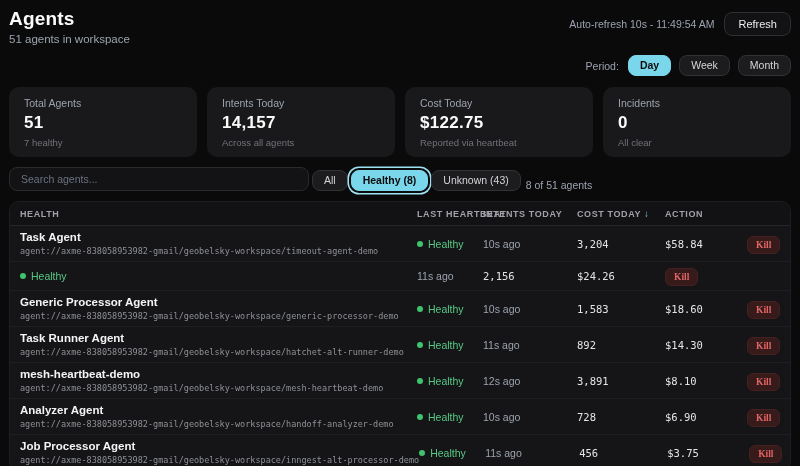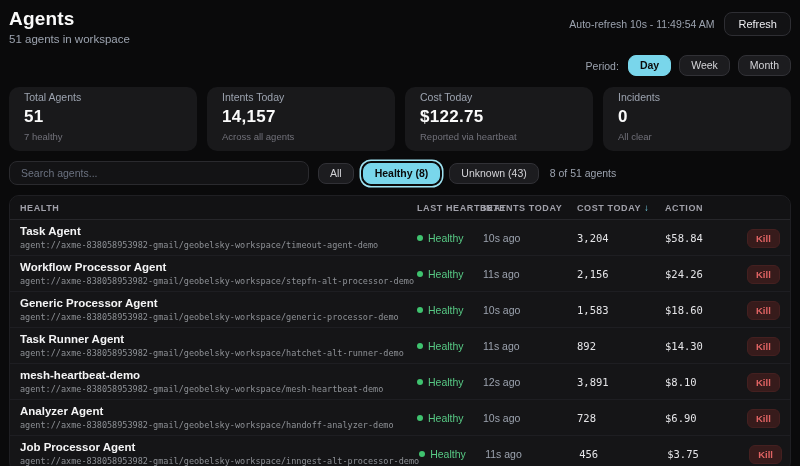--- a/index.html
+++ b/index.html
@@ -29,27 +29,27 @@
     background:#1c1c1f; border:1px solid #313136; color:#d4d4d8;
     font-family:inherit; font-size:10.5px; padding:3px 11px; border-radius:8px; cursor:pointer; line-height:13px;
   }
   .pill.active {
     background:#79d6eb; border-color:#79d6eb; color:#0a0a0b; font-weight:bold;
   }
   .pill.ring { box-shadow:0 0 0 2px #0a0a0b, 0 0 0 3.5px #9fe4f3; }
 
   
   .stats-row { display:grid; grid-template-columns:repeat(4,1fr); gap:10px; margin-top:11px; }
-  .stat-card { background:#19191b; border-radius:10px; padding:4px 15px 9px; }
+  .stat-card { background:#19191b; border-radius:10px; padding:10px 15px 9px; }
   .stat-label { font-size:10.5px; color:#9ca3af; }
   .stat-value { font-size:17px; font-weight:bold; color:#fafafa; margin-top:4px; letter-spacing:.3px; }
   .stat-sub { font-size:9.5px; color:#71717a; margin-top:4px; }
 
   
-  .filter-row { display:flex; align-items:center; gap:9px; margin-top:10px; }
+  .filter-row { display:flex; align-items:flex-end; gap:3px; margin-top:10px; }
   .search-input {
     width:300px; height:24px; background:#131315; border:1px solid #2a2a2e; border-radius:8px;
     color:#e4e4e7; font-family:inherit; font-size:10.5px; padding:0 11px; outline:none;
   }
   .search-input::placeholder { color:#6b7280; }
   .agent-count { font-size:10.5px; color:#9ca3af; margin-left:2px; }
 
   
   .table {
     margin-top:10px; background:#151517; border-radius:10px; overflow:hidden;
@@ -75,21 +75,21 @@
   .agent-uri {
     font-family:"DejaVu Sans Mono", monospace; font-size:8.5px; color:#8e9196;
     line-height:12px; margin-top:1px; white-space:nowrap;
   }
   .health-cell { display:flex; align-items:center; gap:5px; font-size:10.5px; color:#57c984; }
   .dot { width:6px; height:6px; border-radius:50%; background:#3fc36f; display:inline-block; }
   .hb-cell { font-size:10.5px; color:#9ca3af; }
   .num-cell { font-family:"DejaVu Sans Mono", monospace; font-size:10.5px; color:#e4e4e7; }
   .kill-btn {
     background:#371b1b; border:1px solid #442020; color:#e06363;
-    font-family:Liberation Sans, sans-serif; font-size:9.5px; font-weight:bold; padding:3px 8px; border-radius:6px; cursor:pointer;
+    font-family:Liberation Serif, serif; font-size:9.5px; font-weight:bold; padding:3px 8px; border-radius:6px; cursor:pointer;
   }
 </style>
 </head>
 <body>
 
 <div class="page">
 
   <div class="topbar">
     <div>
       <div class="page-title">Agents</div>
@@ -159,24 +159,20 @@
     </div>
     <div class="hb-cell">10s ago</div>
     <div class="num-cell">3,204</div>
     <div class="num-cell">$58.84</div>
     <div>
       <button class="kill-btn">Kill</button>
     </div>
   </div>
 
   <div class="trow">
-    <div class="agent-cell">
-      <div class="agent-name">Workflow Processor Agent</div>
-      <div class="agent-uri">agent://axme-838058953982-gmail/geobelsky-workspace/stepfn-alt-processor-demo</div>
-    </div>
     <div class="health-cell">
       <span class="dot"></span>
       <span>Healthy</span>
     </div>
     <div class="hb-cell">11s ago</div>
     <div class="num-cell">2,156</div>
     <div class="num-cell">$24.26</div>
     <div>
       <button class="kill-btn">Kill</button>
     </div>

